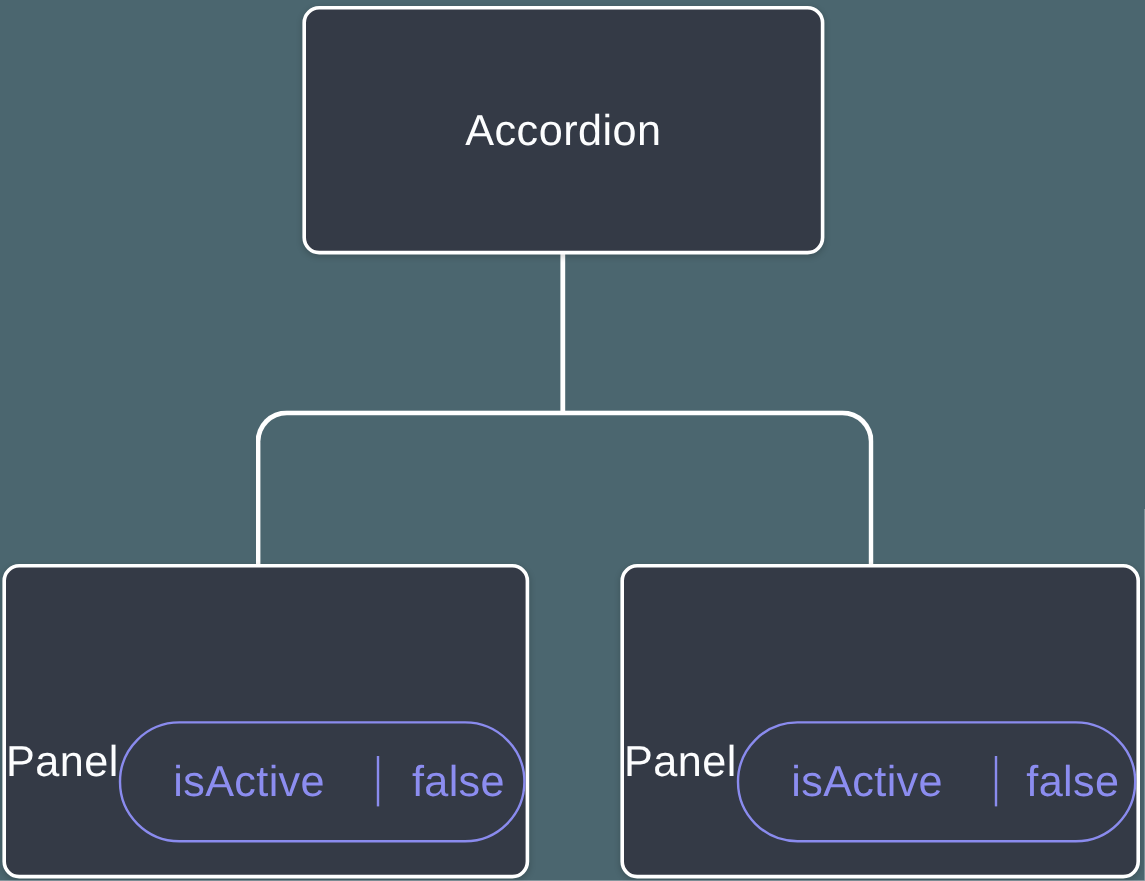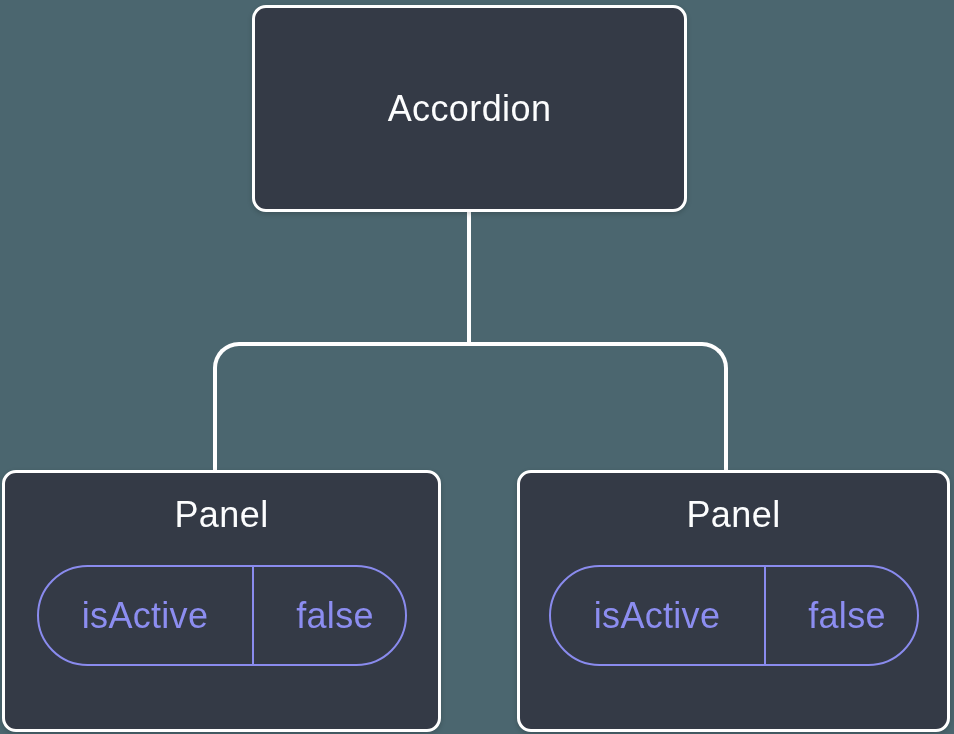--- a/index.html
+++ b/index.html
@@ -60,43 +60,44 @@
     color: var(--text, #fcfdfe);
     font-size: 36px;
     font-weight: 500;
     letter-spacing: 0.4px;
     line-height: 1;
   }
   .node-panel {
     top: 470px;
     height: 262px;
     display: flex;
-    flex-direction: column;
+    flex-direction: row;
     align-items: center;
-    padding-top: 24px;
+    padding-top: 68px;
   }
   .node-panel-left {
     left: 2px;
     width: 439px;
   }
   .node-panel-right {
     left: 517px;
     width: 433px;
   }
 
   
   .state-pill {
     margin-top: 32px;
     width: 370px;
     height: 101px;
     box-sizing: border-box;
     border: 2.5px solid var(--state-accent, #8a8bee);
     border-radius: 60px;
     display: flex;
     overflow: hidden;
+    align-items: center;
   }
   .state-cell {
     display: flex;
     align-items: center;
     justify-content: center;
     color: var(--state-text, #8c8df0);
     font-size: 36px;
     font-weight: 400;
     letter-spacing: 0.3px;
   }

